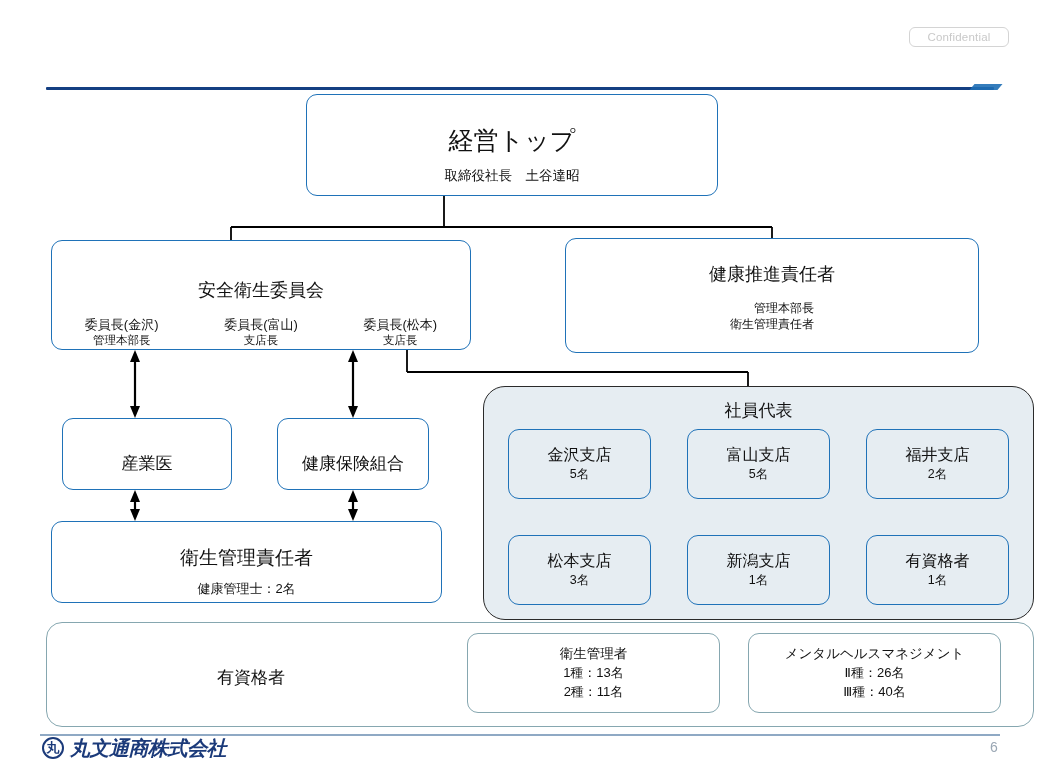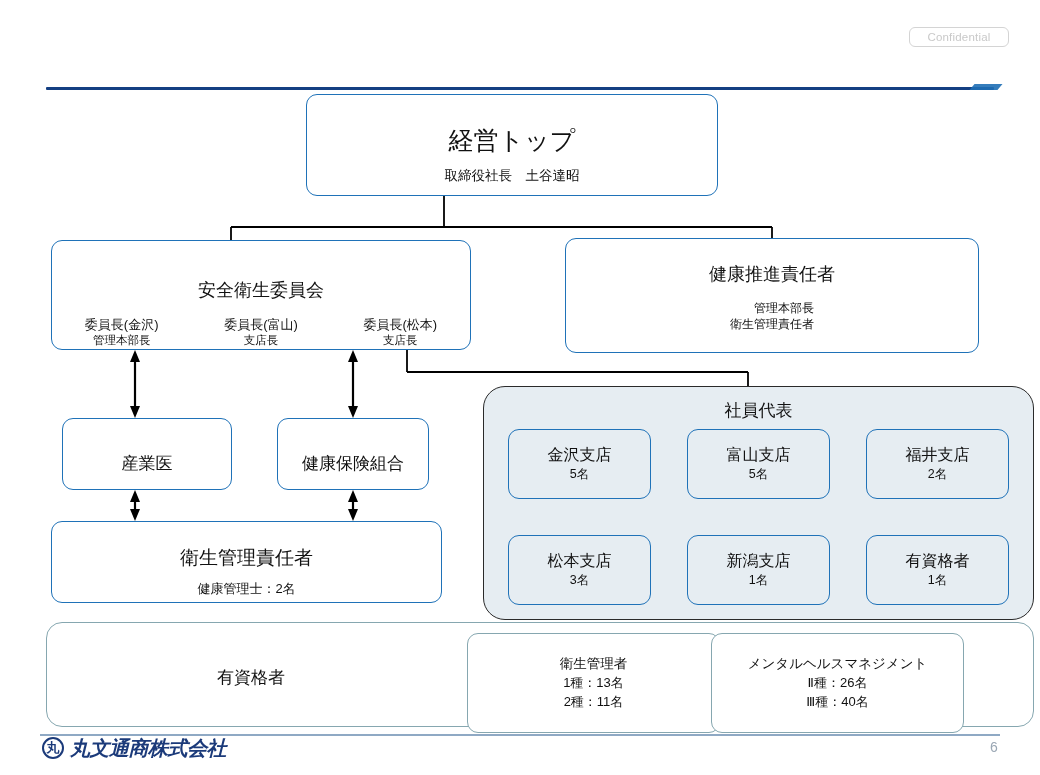--- a/index.html
+++ b/index.html
@@ -104,27 +104,27 @@
   #grp-qual{
     position:absolute;left:46px;top:622px;width:988px;height:105px;
     box-sizing:border-box;background:#ffffff;
     border:1.6px solid #86a7b0;border-radius:16px;
   }
   #grp-qual .q-ttl{
     position:absolute;left:170px;top:43px;
     font-size:17px;color:#111;
   }
   .qual-card{
-    position:absolute;box-sizing:border-box;top:10px;height:100px;
+    position:absolute;box-sizing:border-box;top:10px;height:80px;
     border:1.6px solid #86a7b0;border-radius:11px;background:#ffffff;
     display:flex;flex-direction:column;align-items:center;justify-content:center;
     line-height:1.45;
   }
   #qual-0{left:420px;width:253px;}
-  #qual-1{left:664px;width:253px;}
+  #qual-1{left:701px;width:253px;}
   .qual-card .qn{font-size:13.5px;color:#111;}
   .qual-card .ql{font-size:13px;color:#111;}
 
   
   .footer-rule{
     position:absolute;left:40px;top:734px;width:960px;height:2px;
     background:#8fa9c4;
   }
   .logo{
     position:absolute;left:42px;top:735px;height:26px;

